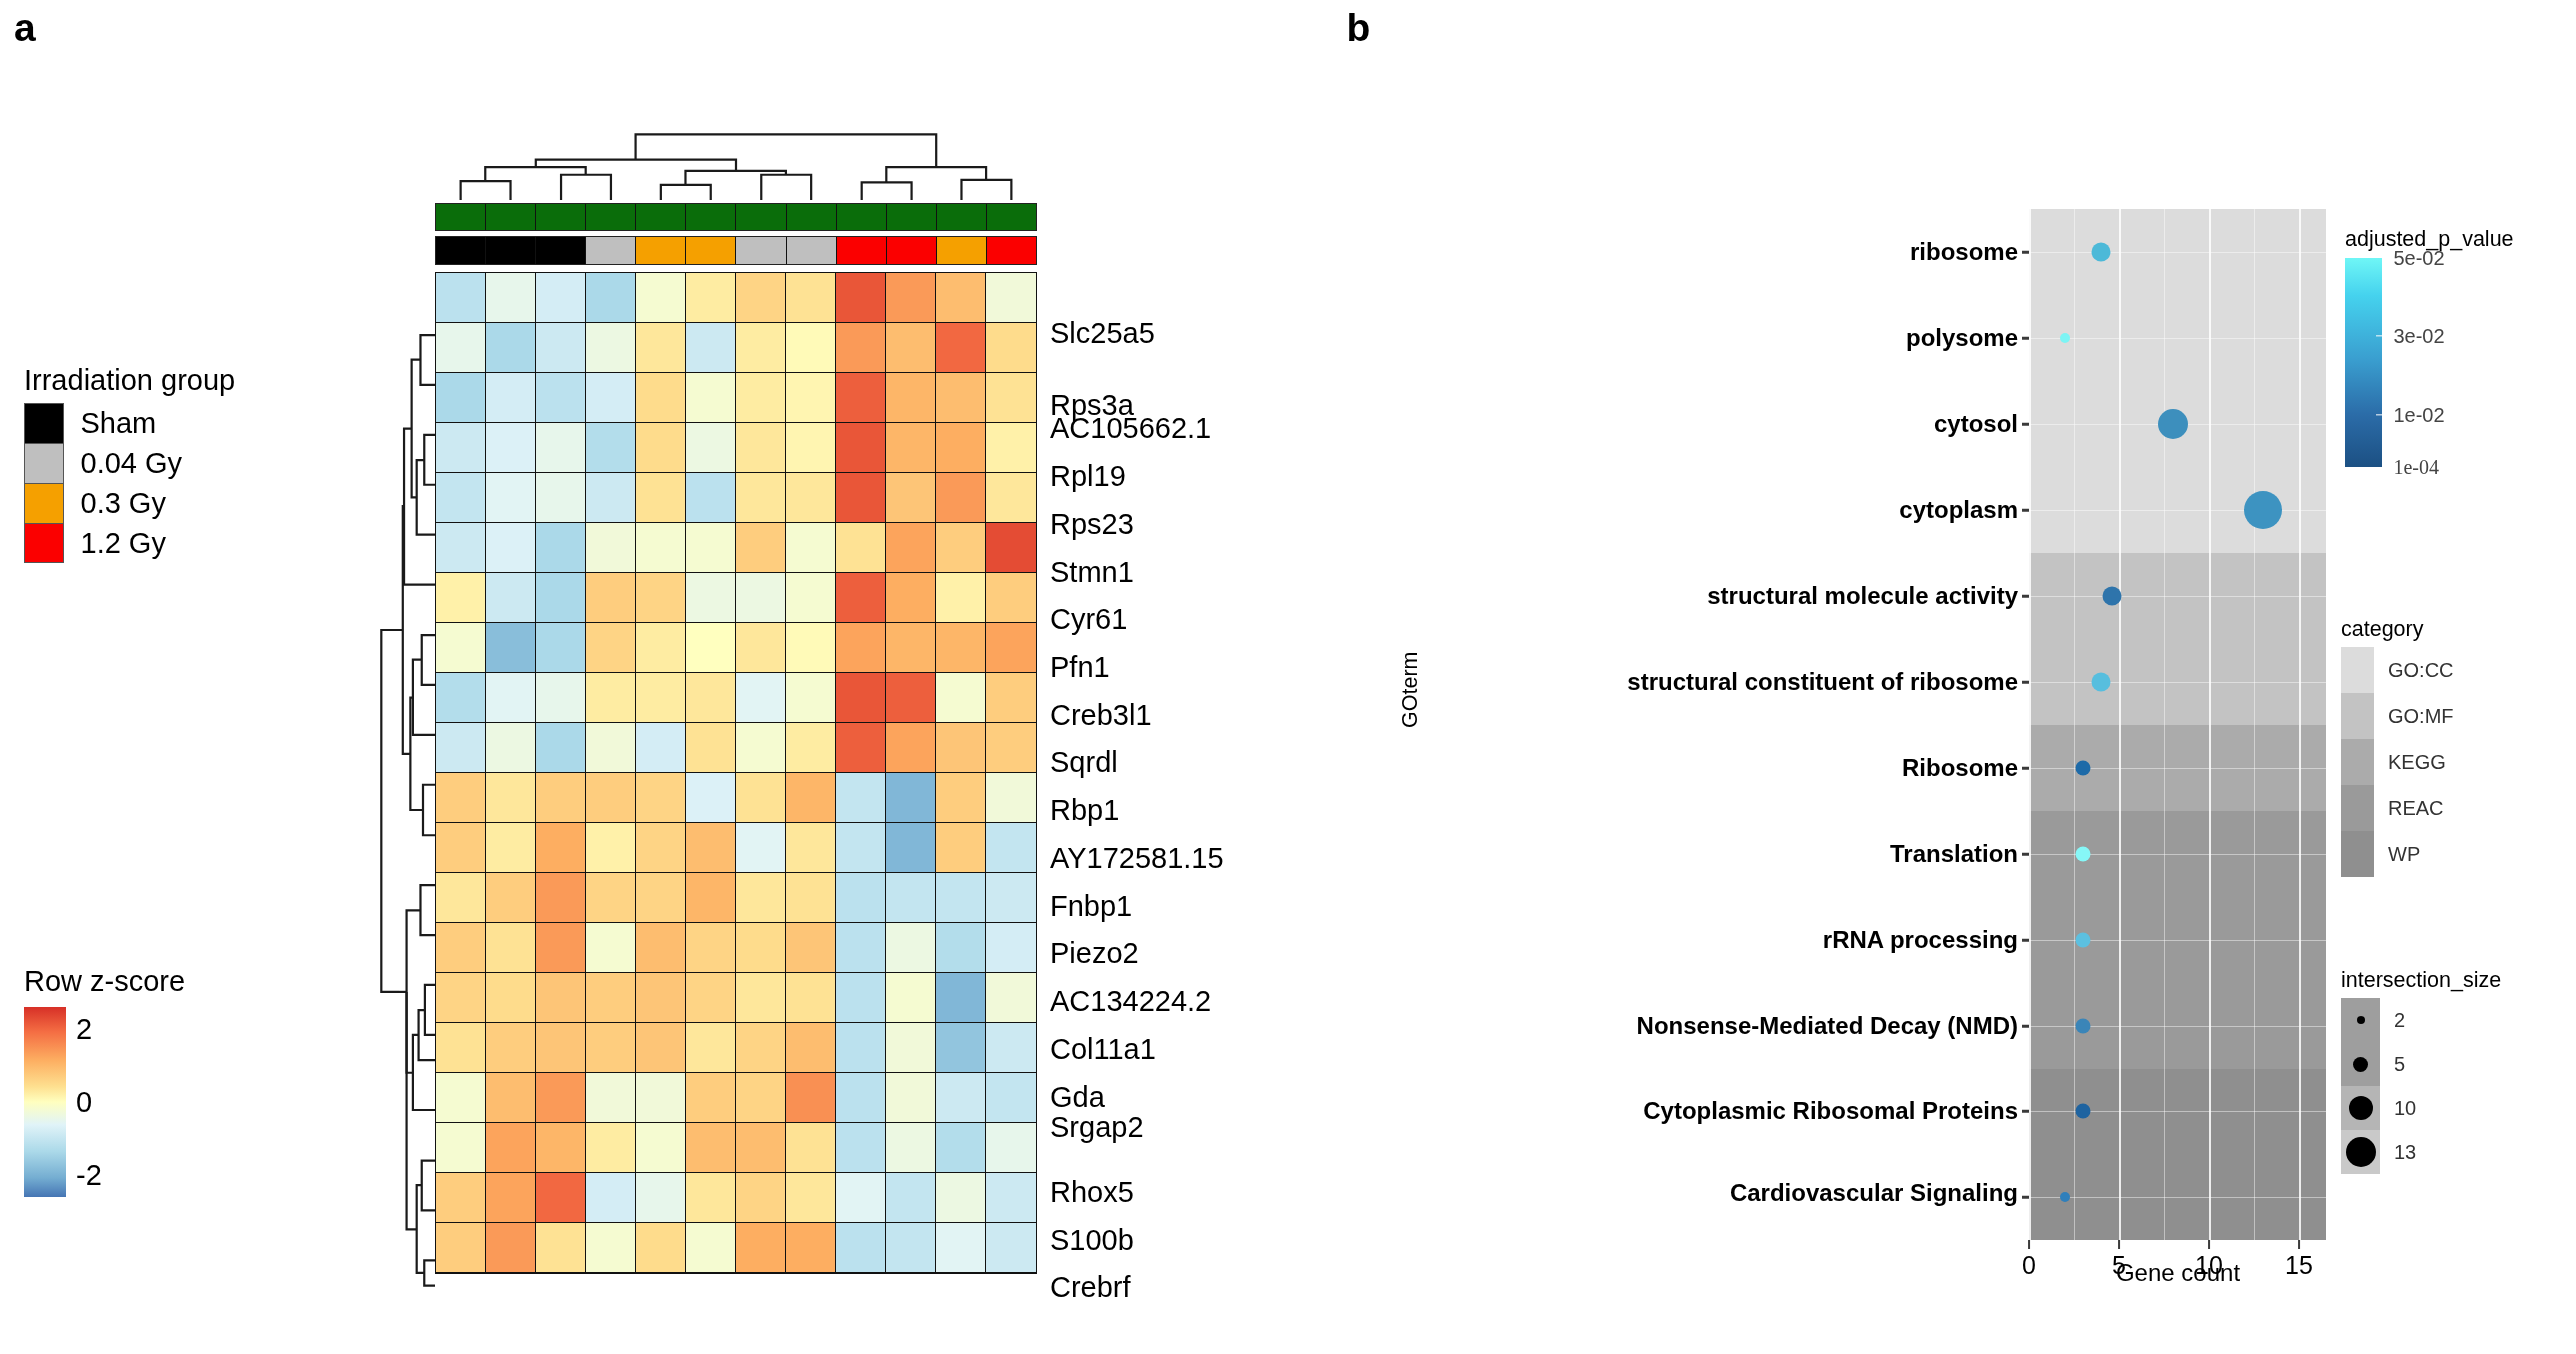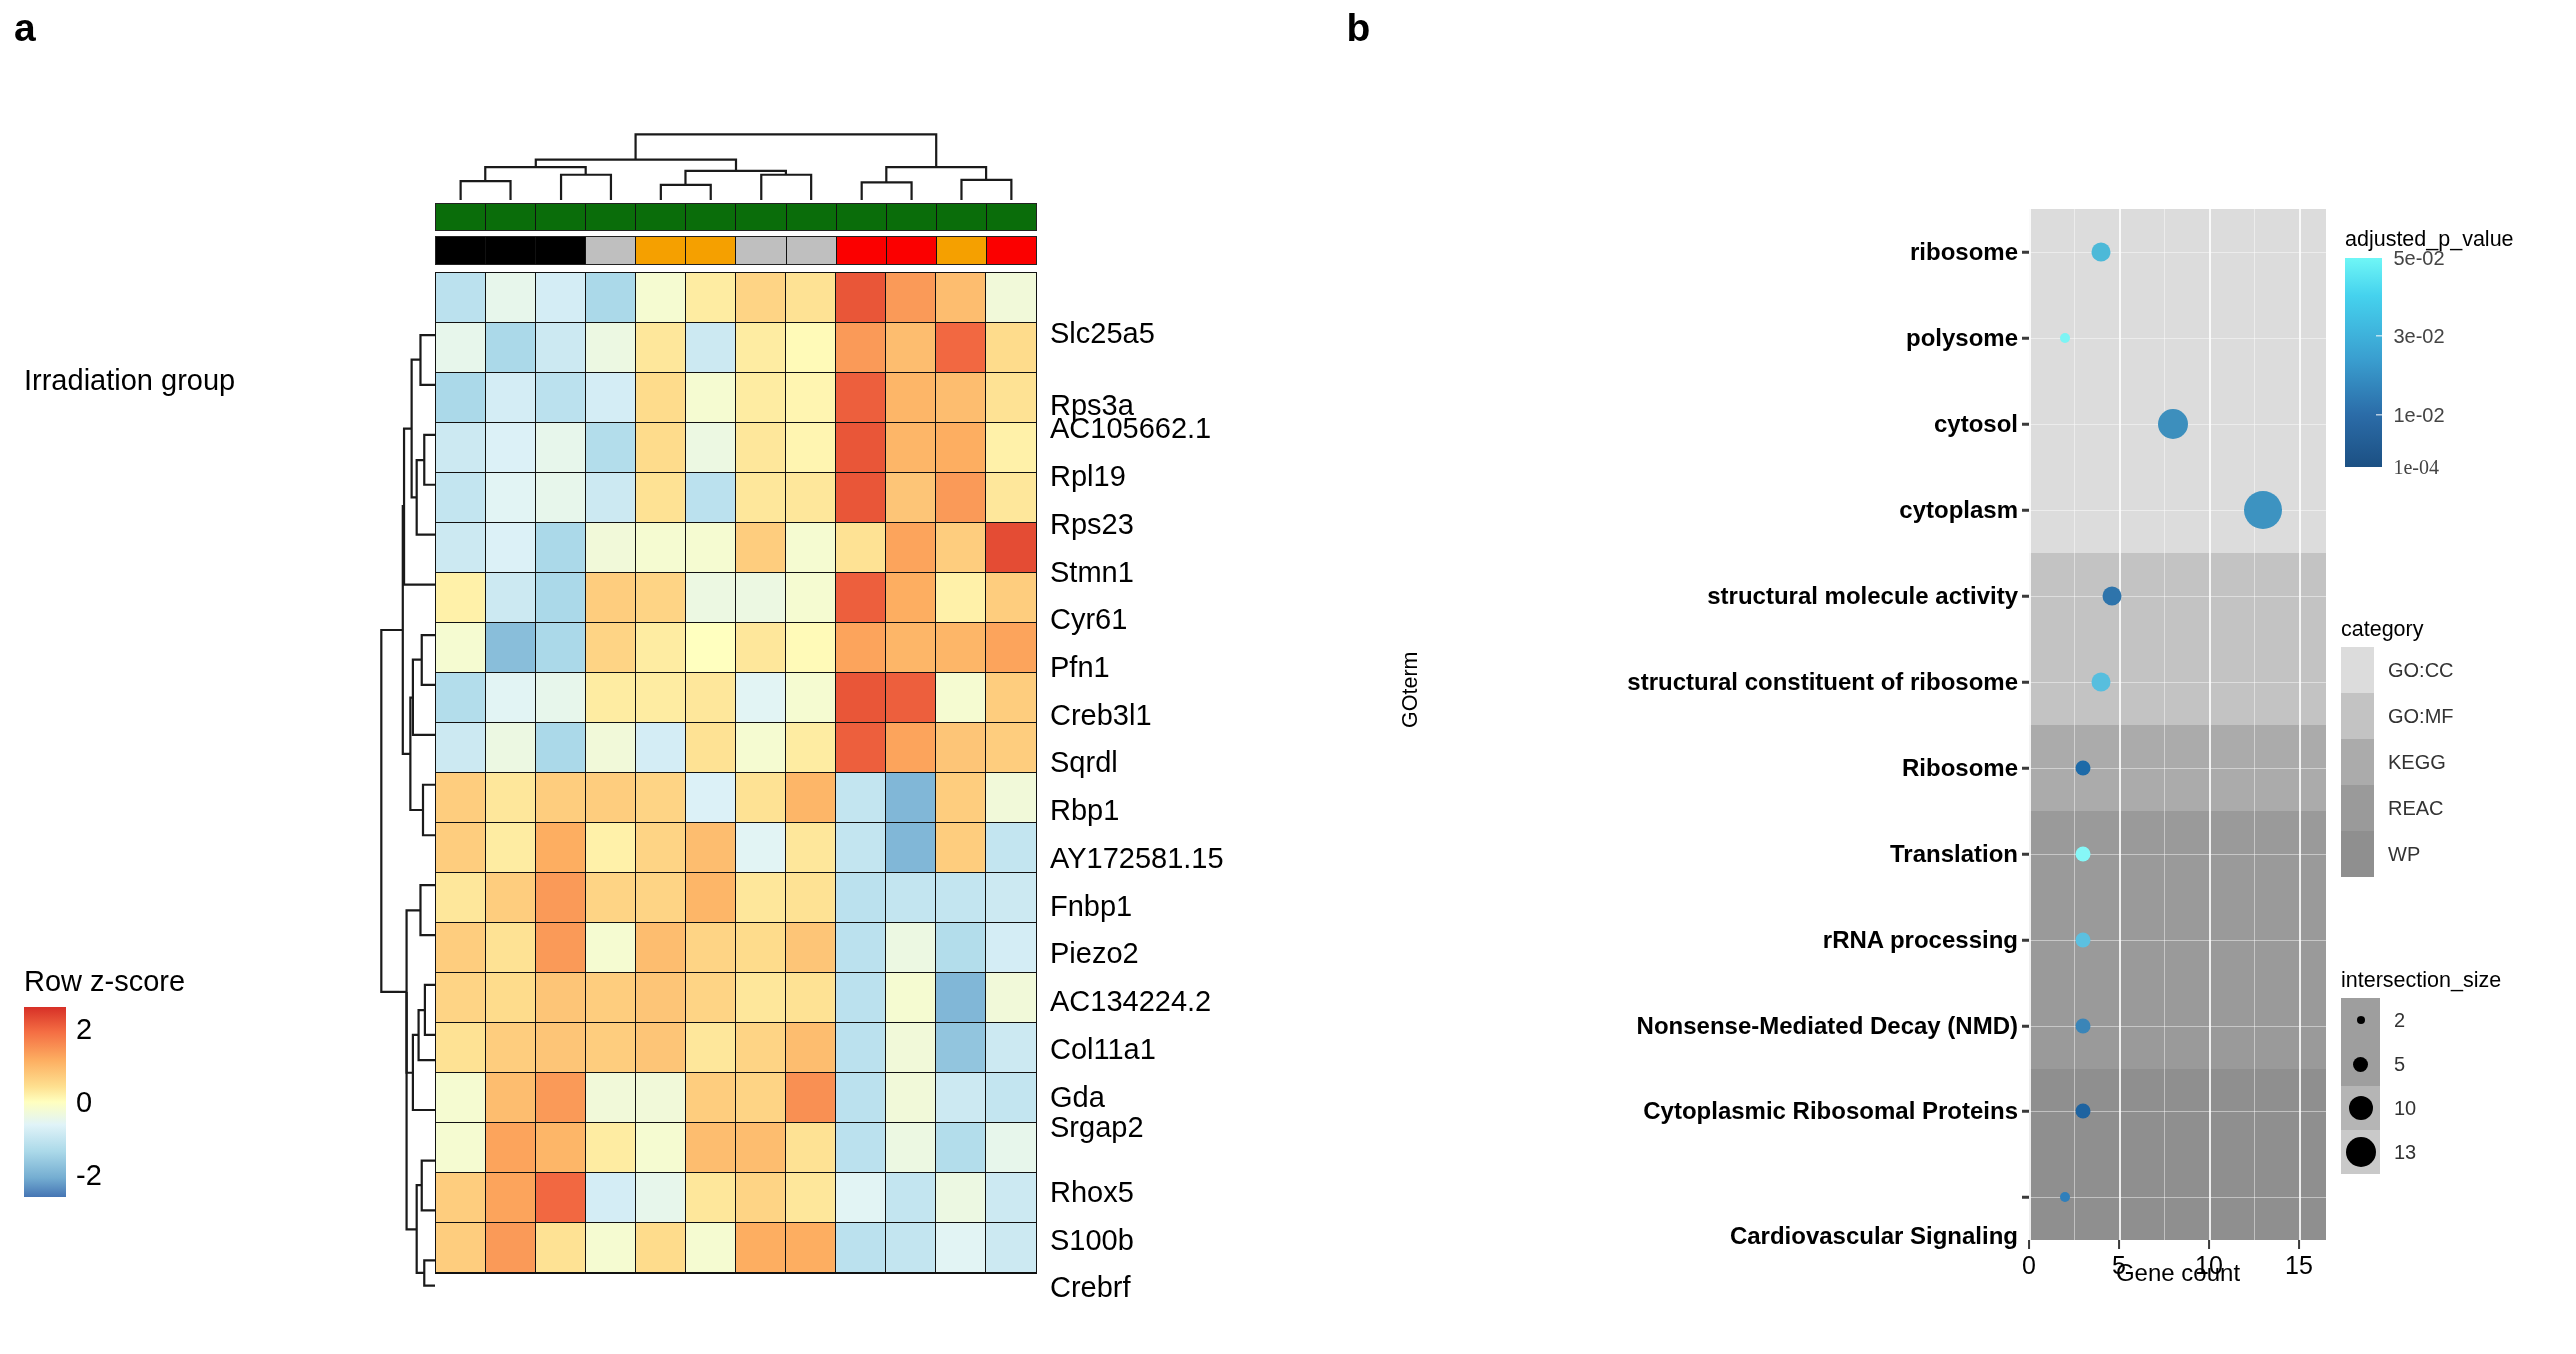--- a/index.html
+++ b/index.html
@@ -79,20 +79,38 @@
 </style>
 </head>
 <body>
 
 <div id="panel-a">
   <div class="panel-letter" style="left:14px;top:7.6px;">a</div>
 
 
   <div id="irr-legend">
     <div class="legend-title">Irradiation group</div>
+    <div class="irr-stack" id="irr-stack">
+        <div class="irr-item">
+          <div class="swatch" style="background:#000000"></div>
+          <div class="legend-label">Sham</div>
+        </div>
+        <div class="irr-item">
+          <div class="swatch" style="background:#bfbfbf"></div>
+          <div class="legend-label">0.04 Gy</div>
+        </div>
+        <div class="irr-item">
+          <div class="swatch" style="background:#f5a000"></div>
+          <div class="legend-label">0.3 Gy</div>
+        </div>
+        <div class="irr-item">
+          <div class="swatch" style="background:#fb0000"></div>
+          <div class="legend-label">1.2 Gy</div>
+        </div>
+      </div>
   </div>
 
   <div id="zscore-legend">
     <div class="legend-title">Row z-score</div>
     <div id="zscore-bar-wrap">
       <div id="zscore-bar"></div>
       <div id="zscore-ticks">
           <span style="top: 11.5385%;">2</span>
           <span style="top: 50%;">0</span>
           <span style="top: 88.4615%;">-2</span>
@@ -482,21 +500,21 @@
     <div class="go-label" style="top: 559px;">Ribosome</div>
     <div class="go-tick" style="top: 559px;"></div>
     <div class="go-label" style="top: 645px;">Translation</div>
     <div class="go-tick" style="top: 645px;"></div>
     <div class="go-label" style="top: 731px;">rRNA processing</div>
     <div class="go-tick" style="top: 731px;"></div>
     <div class="go-label" style="top: 817px;">Nonsense-Mediated Decay (NMD)</div>
     <div class="go-tick" style="top: 817px;"></div>
     <div class="go-label" style="top: 902px;">Cytoplasmic Ribosomal Proteins</div>
     <div class="go-tick" style="top: 902px;"></div>
-    <div class="go-label" style="top: 1027px;">Cardiovascular Signaling</div>
+    <div class="go-label" style="top: 984px;">Cardiovascular Signaling</div>
     <div class="go-tick" style="top: 988px;"></div>
   </div>
 <div id="b-plot">
     <div class="cat-band" style="top: 0px; height: 344px; background: rgb(220, 220, 220);"></div>
     <div class="cat-band" style="top: 344px; height: 172px; background: rgb(195, 195, 195);"></div>
     <div class="cat-band" style="top: 516px; height: 86px; background: rgb(171, 171, 171);"></div>
     <div class="cat-band" style="top: 602px; height: 258px; background: rgb(154, 154, 154);"></div>
     <div class="cat-band" style="top: 860px; height: 172px; background: rgb(143, 143, 143);"></div>
     <div class="gridline-v" style="left: 0px;"></div>
     <div class="gridline-v" style="left: 90px;"></div>

